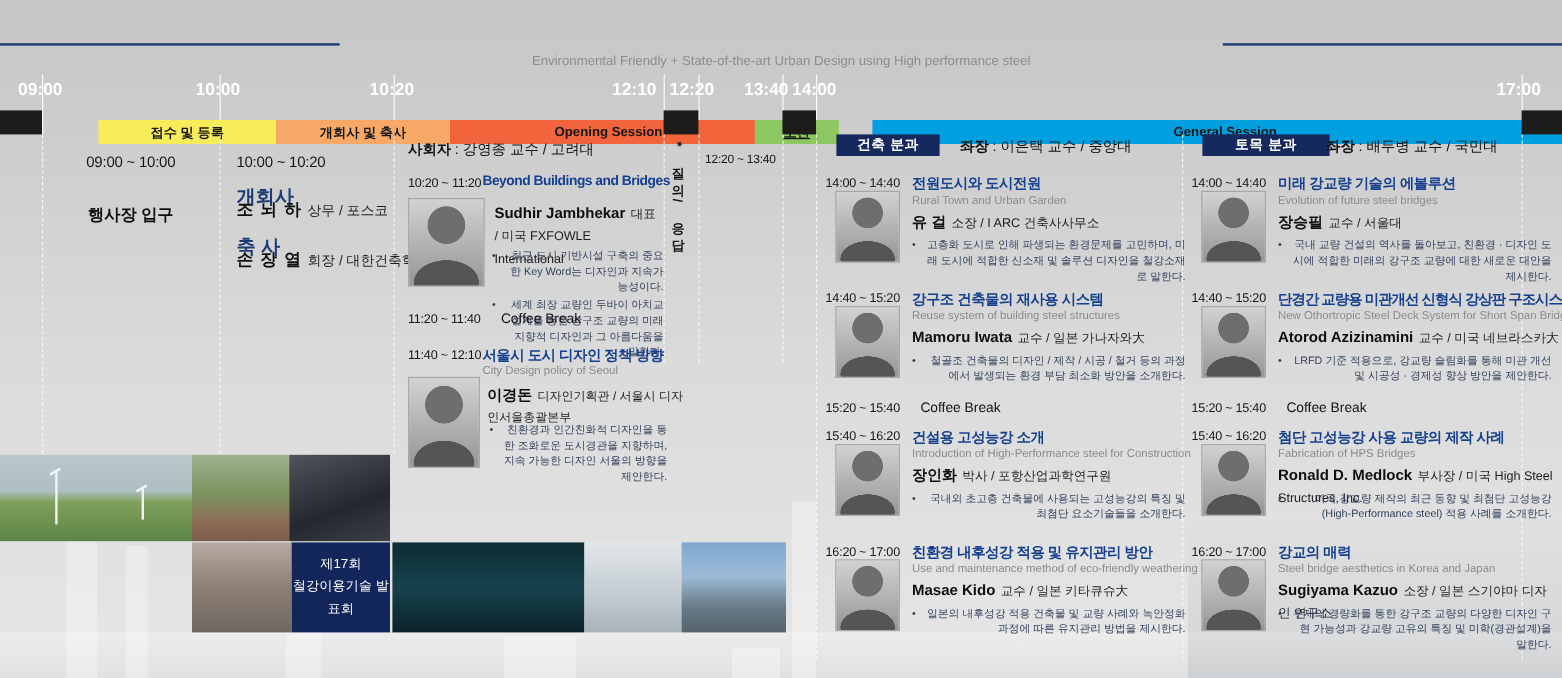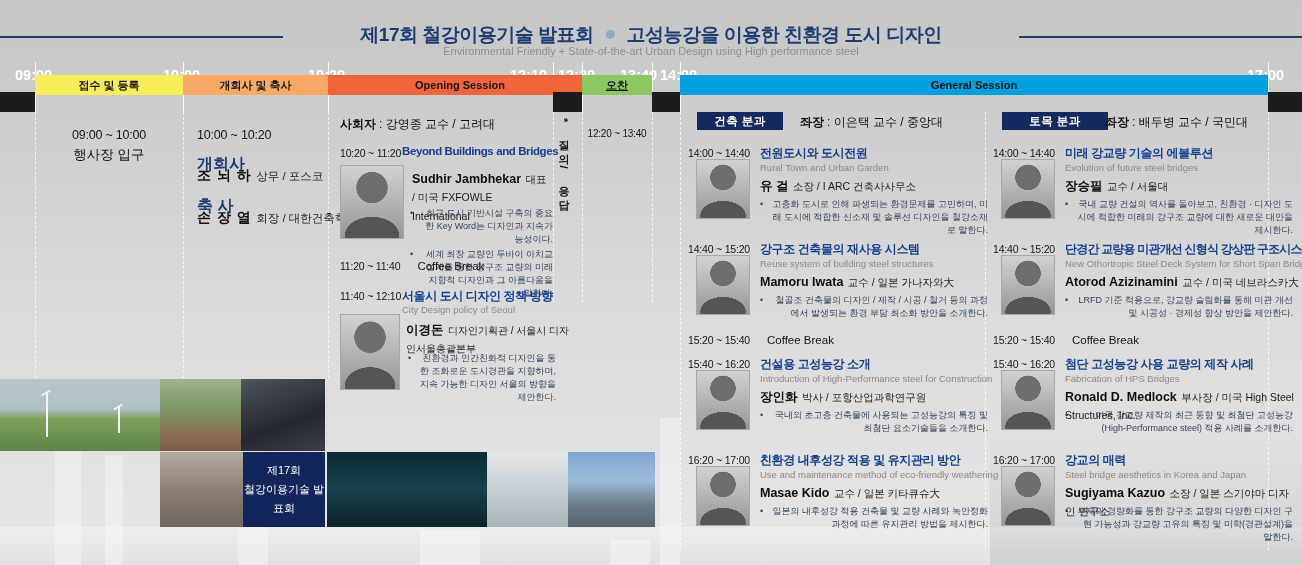--- a/index.html
+++ b/index.html
@@ -8,28 +8,28 @@
     background:linear-gradient(180deg,#c6c6c6 0%,#cfcfcf 25%,#dbdbdb 55%,#e6e6e6 100%);}
   
   .title-line{position:absolute;top:36px;height:2px;background:#1c3c72;}
   .main-title{position:absolute;top:22px;left:0;width:100%;text-align:center;
     font-size:19px;font-weight:bold;color:#1c3c72;letter-spacing:-0.5px;white-space:nowrap;}
   .title-dot{display:inline-block;width:9px;height:9px;border-radius:50%;background:#8fa9cb;margin:0 12px;vertical-align:2px;}
   .subtitle{position:absolute;top:45px;left:0;width:100%;text-align:center;font-size:11px;color:#8d8d8d;}
   
   .tl{position:absolute;top:67px;font-size:14.5px;font-weight:bold;color:#fff;white-space:nowrap;}
   .tick{position:absolute;top:62px;height:50px;width:1px;background:rgba(255,255,255,.9);}
-  .seg{position:absolute;top:75px;height:20px;display:flex;align-items:center;justify-content:center;
-    font-size:11px;font-weight:bold;color:#161616;}
+  .seg{position:absolute;top:100px;height:20px;display:flex;align-items:center;justify-content:center;
+    font-size:11px;font-weight:bold;color:#161616;margin-left:47px;}
   .seg-black{position:absolute;top:92px;height:20px;background:#1c1c1a;}
   .dash{position:absolute;width:0;border-left:1px dashed rgba(255,255,255,.75);}
   
   .c-time{font-size:12.5px;color:#161616;letter-spacing:-0.2px;}
   .small-time{font-size:10.5px;color:#161616;letter-spacing:-0.2px;white-space:nowrap;}
-  .place{font-weight:normal;font-size:13.5px;color:#101010;}
+  .place{font-weight:bold;font-size:13.5px;color:#101010;margin-top:24px;}
   .label-navy{color:#1c3c72;font-weight:bold;font-size:16px;}
   .p-name{font-weight:bold;font-size:14px;color:#101010;letter-spacing:1px;}
   .p-affil{font-size:11.5px;color:#1e1e1e;}
   .s-title{font-weight:bold;color:#153f8f;font-size:12px;letter-spacing:-0.4px;white-space:nowrap;}
   .s-eng{font-size:9.5px;color:#8a8a8a;white-space:nowrap;}
   .s-name{font-weight:bold;font-size:12.5px;color:#0e0e0e;}
   .s-affil{font-size:10.5px;color:#1c1c1c;}
   .bullet{position:relative;padding-left:8px;font-size:9px;color:#2f3f5c;line-height:1.45;margin-bottom:2px;text-align:right;}
   .bullet::before{content:"•";position:absolute;left:0;top:0;}
   .portrait{position:absolute;border:1px solid #a8a8a8;
@@ -71,23 +71,20 @@
   <div class="wm-right"></div>
   <div class="wm" style="left:55px;top:430px;width:26px;height:135px"></div>
   <div class="wm" style="left:105px;top:455px;width:18px;height:110px"></div>
   <div class="wm" style="left:238px;top:468px;width:30px;height:97px"></div>
   <div class="wm" style="left:420px;top:530px;width:60px;height:35px"></div>
   <div class="wm" style="left:660px;top:418px;width:20px;height:147px"></div>
   <div class="wm" style="left:610px;top:540px;width:40px;height:25px"></div>
 
   <div class="title-line" style="left:0;width:283px"></div>
   <div class="title-line" style="left:1019px;width:283px"></div>
-  <div class="main-title">
-    <span>제17회 철강이용기술 발표회</span><span class="title-dot"></span><span>고성능강을 이용한 친환경 도시 디자인</span>
-  </div>
   <div class="subtitle">Environmental Friendly + State-of-the-art Urban Design using High performance steel</div>
 
   <div class="tl" style="left:15px">09:00</div>
   <div class="tl" style="left:163px">10:00</div>
   <div class="tl" style="left:308px">10:20</div>
   <div class="tl" style="left:510px">12:10</div>
   <div class="tl" style="left:558px">12:20</div>
   <div class="tl" style="left:620px">13:40</div>
   <div class="tl" style="left:660px">14:00</div>
   <div class="tl" style="left:1247px">17:00</div>

